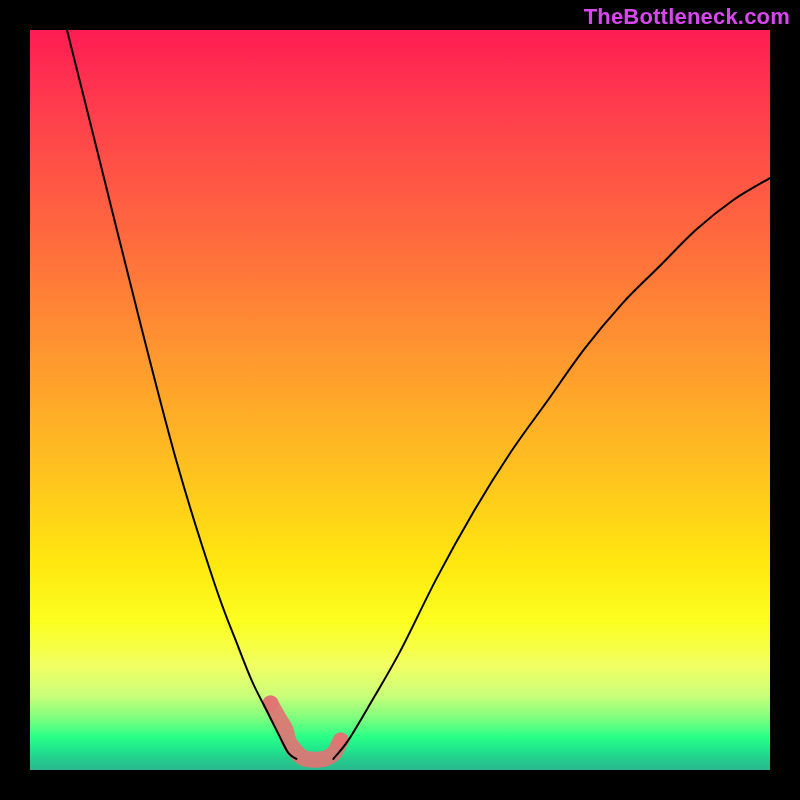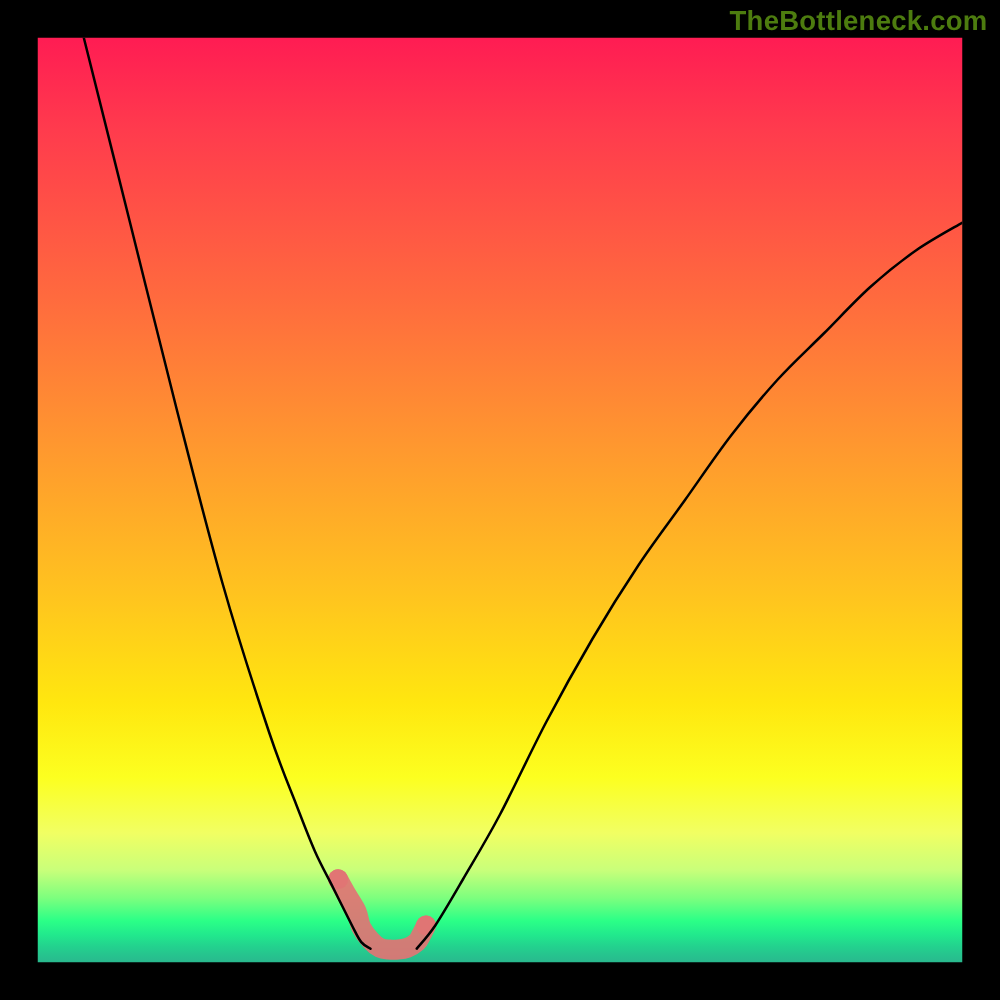--- a/index.html
+++ b/index.html
@@ -10,21 +10,21 @@
     height: 800px;
     background: #000;
   }
   .watermark {
     position: absolute;
     top: 4px;
     right: 10px;
     font-family: Arial, Helvetica, sans-serif;
     font-size: 22px;
     font-weight: bold;
-    color: #4d7c0f;
+    color: #d946ef;
     letter-spacing: 0.2px;
     z-index: 5;
   }
   .plot-area {
     position: absolute;
     left: 30px;
     top: 30px;
     width: 740px;
     height: 740px;
     overflow: hidden;

